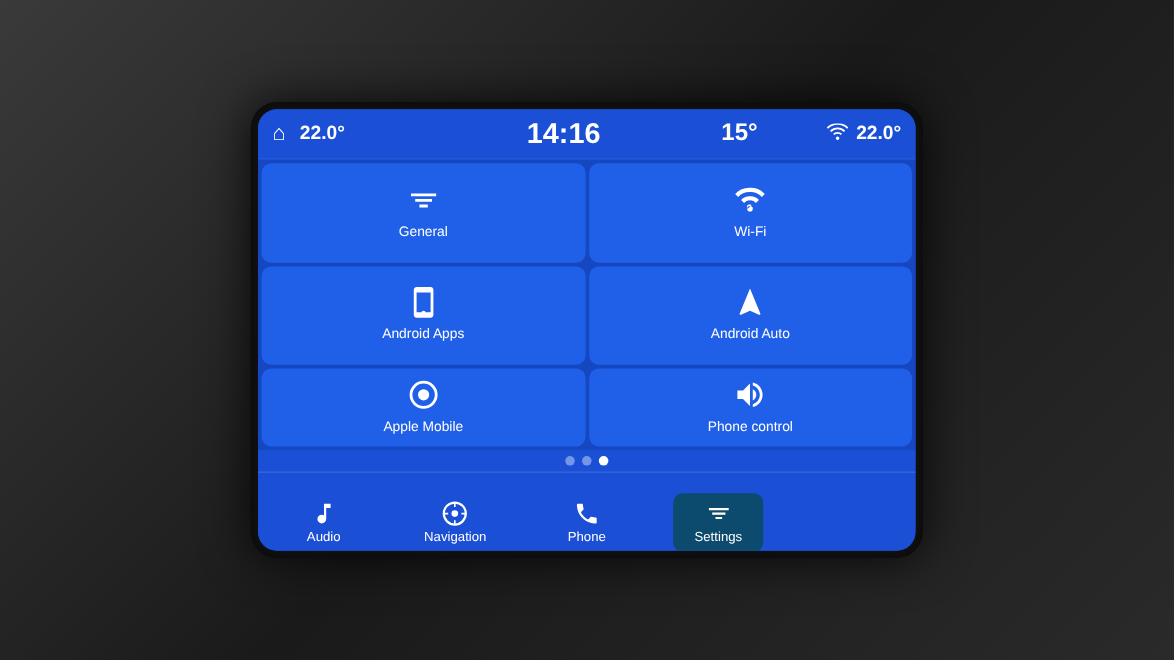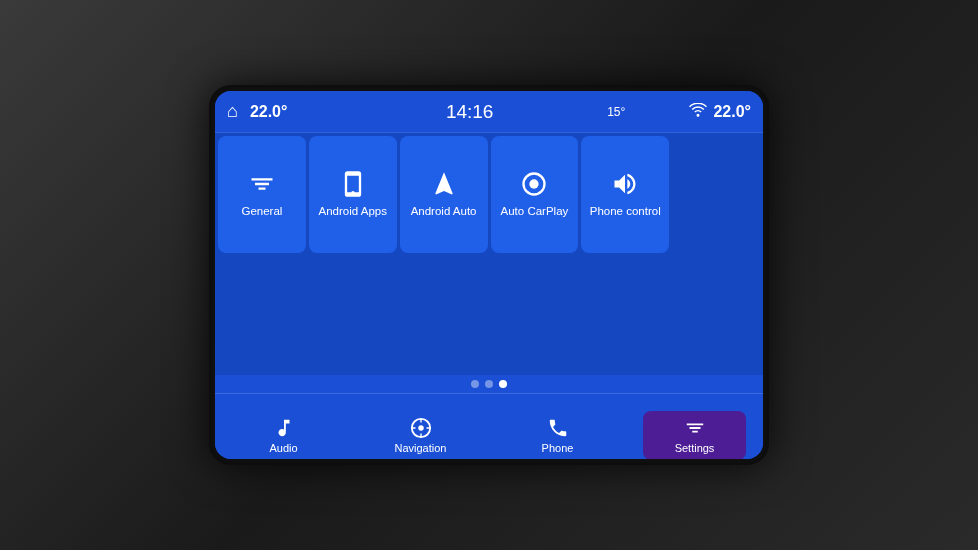--- a/index.html
+++ b/index.html
@@ -63,30 +63,30 @@
 
     .status-temp-left {
       color: white;
       font-size: 16px;
       font-weight: bold;
       flex: 1;
     }
 
     .status-time {
       color: white;
-      font-size: 19px;
-      font-weight: normal;
+      font-size: 24px;
+      font-weight: bold;
       flex: 1;
       text-align: center;
     }
 
     .status-outside-temp {
       color: white;
-      font-size: 12px;
-      font-weight: normal;
+      font-size: 20px;
+      font-weight: bold;
       flex: 1;
       text-align: center;
     }
 
     .status-right {
       display: flex;
       align-items: center;
       gap: 6px;
       color: white;
       font-size: 16px;
@@ -94,21 +94,21 @@
     }
 
     .wifi-icon {
       font-size: 14px;
     }
 
     
     .main-grid {
       flex: 1;
       display: grid;
-      grid-template-columns: repeat(6, 1fr);
+      grid-template-columns: repeat(2, 1fr);
       grid-template-rows: repeat(2, 1fr);
       gap: 3px;
       padding: 3px;
       background: #1547c0;
     }
 
     .grid-item {
       background: #2060e8;
       border-radius: 8px;
       display: flex;
@@ -145,39 +145,39 @@
       background: rgba(255,255,255,0.4);
     }
 
     .dot.active {
       background: white;
     }
 
     
     .bottom-nav {
       display: grid;
-      grid-template-columns: repeat(4, 1fr);
+      grid-template-columns: repeat(5, 1fr);
       height: 66px;
       background: #1a4fd6;
       border-top: 1px solid rgba(255,255,255,0.15);
     }
 
     .nav-item {
       display: flex;
       flex-direction: column;
       align-items: center;
       justify-content: center;
       cursor: pointer;
       padding: 6px 4px;
       border-radius: 0;
       transition: background 0.15s;
     }
 
     .nav-item.active {
-      background: #4c1d95;
+      background: #0c4a6e;
       border-radius: 8px;
       margin: 17px;
     }
 
     .nav-label {
       color: white;
       font-size: 11px;
       font-weight: 500;
     }
 
@@ -221,20 +221,26 @@
 
       <div class="main-grid">
 
         <div class="grid-item">
           <svg class="icon-svg" viewBox="0 0 24 24" xmlns="http://www.w3.org/2000/svg">
             <path d="M3 7h18v2H3V7zm3 4h12v2H6v-2zm3 4h6v2H9v-2z"></path>
           </svg>
           <span class="grid-label">General</span>
         </div>
 
+        <div class="grid-item">
+          <svg class="icon-svg" viewBox="0 0 24 24" xmlns="http://www.w3.org/2000/svg">
+            <path d="M1.41 7.41A14 14 0 0 1 12 3a14 14 0 0 1 10.59 4.41l-2.12 2.12A11 11 0 0 0 12 6a11 11 0 0 0-8.47 3.53L1.41 7.41zm4.24 4.24A8 8 0 0 1 12 9a8 8 0 0 1 6.35 2.65l-2.12 2.12A5 5 0 0 0 12 12a5 5 0 0 0-4.23 1.77l-2.12-2.12zm4.24 4.24A2 2 0 0 1 12 15a2 2 0 0 1 1.11.33l-2.12 2.12A2 2 0 0 1 10 18a2 2 0 0 1-.11-.11zM12 20a2 2 0 1 0 0-4 2 2 0 0 0 0 4z"></path>
+          </svg>
+          <span class="grid-label">Wi-Fi</span>
+        </div>
 
 
         <div class="grid-item">
           <svg class="icon-svg" viewBox="0 0 24 24" xmlns="http://www.w3.org/2000/svg">
             <path d="M17 1H7C5.9 1 5 1.9 5 3v18c0 1.1.9 2 2 2h10c1.1 0 2-.9 2-2V3c0-1.1-.9-2-2-2zm0 18H7V5h10v14zm-5 2a1.5 1.5 0 1 0 0-3 1.5 1.5 0 0 0 0 3z"></path>
           </svg>
           <span class="grid-label">Android Apps</span>
         </div>
 
         <div class="grid-item">
@@ -242,21 +248,21 @@
             <path d="M12 2L4.5 20.29l.71.71L12 18l6.79 3 .71-.71L12 2z"></path>
           </svg>
           <span class="grid-label">Android Auto</span>
         </div>
 
         <div class="grid-item">
           <svg class="icon-svg" viewBox="0 0 24 24" xmlns="http://www.w3.org/2000/svg">
             <circle cx="12" cy="12" r="9" stroke="white" stroke-width="2" fill="none"></circle>
             <circle cx="12" cy="12" r="4" fill="white"></circle>
           </svg>
-          <span class="grid-label">Auto CarPlay</span>
+          <span class="grid-label">Apple Mobile</span>
         </div>
 
 
         <div class="grid-item">
           <svg class="icon-svg" viewBox="0 0 24 24" xmlns="http://www.w3.org/2000/svg">
             <path d="M3 9v6h4l5 5V4L7 9H3zm13.5 3A4.5 4.5 0 0 0 14 7.97v8.05c1.48-.73 2.5-2.25 2.5-4.02zM14 3.23v2.06c2.89.86 5 3.54 5 6.71s-2.11 5.85-5 6.71v2.06c4.01-.91 7-4.49 7-8.77s-2.99-7.86-7-8.77z"></path>
           </svg>
           <span class="grid-label">Phone control</span>
         </div>
 

